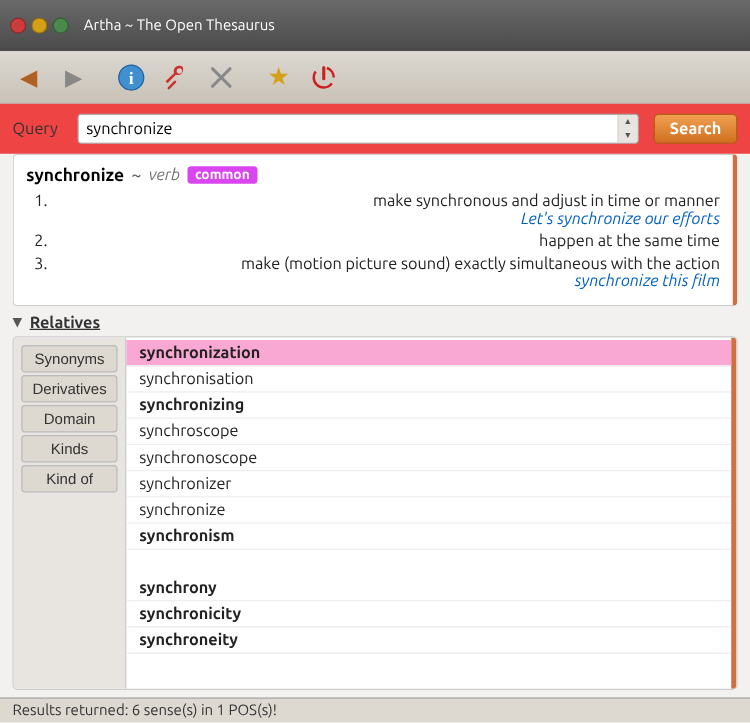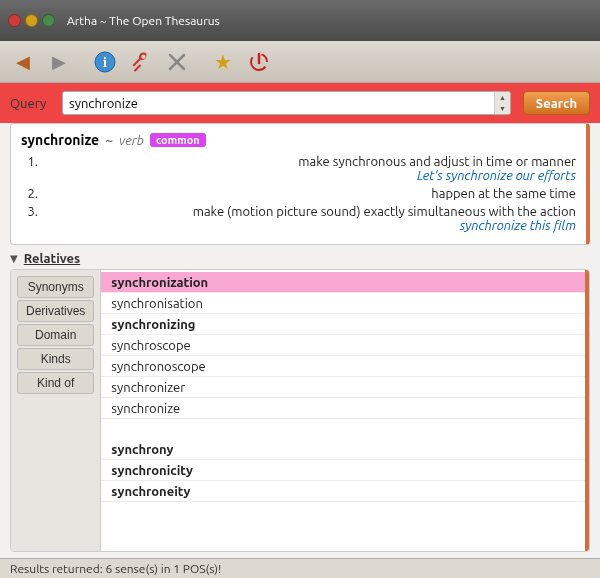--- a/index.html
+++ b/index.html
@@ -378,20 +378,21 @@
     </div>
     <div class="rel-list-wrap">
       <ul class="rel-list">
         <li style="background:#f9a8d4;font-weight:bold;">synchronization</li>
         <li class="bold" style="font-weight:normal;">synchronisation</li>
         <li class="bold" style="font-weight:bold;">synchronizing</li>
         <li>synchroscope</li>
         <li>synchronoscope</li>
         <li>synchronizer</li>
         <li>synchronize</li>
+        <li class="bold" style="font-weight:bold;">synchronism</li>
         <li class="bold" style="font-weight:bold;margin-top:20px;">synchrony</li>
         <li class="bold" style="font-weight:bold;">synchronicity</li>
         <li class="bold" style="font-weight:bold;">synchroneity</li>
       </ul>
     </div>
   </div>
 </div>
 
 <div class="statusbar">
   <span>Results returned: 6 sense(s) in 1 POS(s)!</span>

